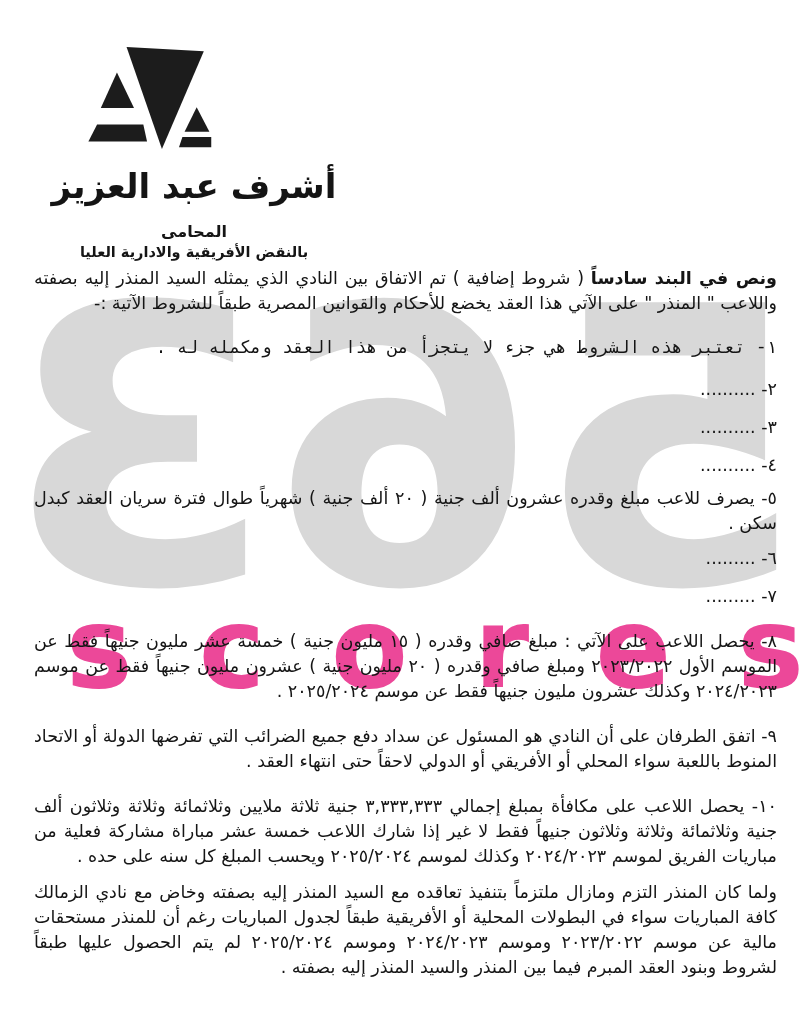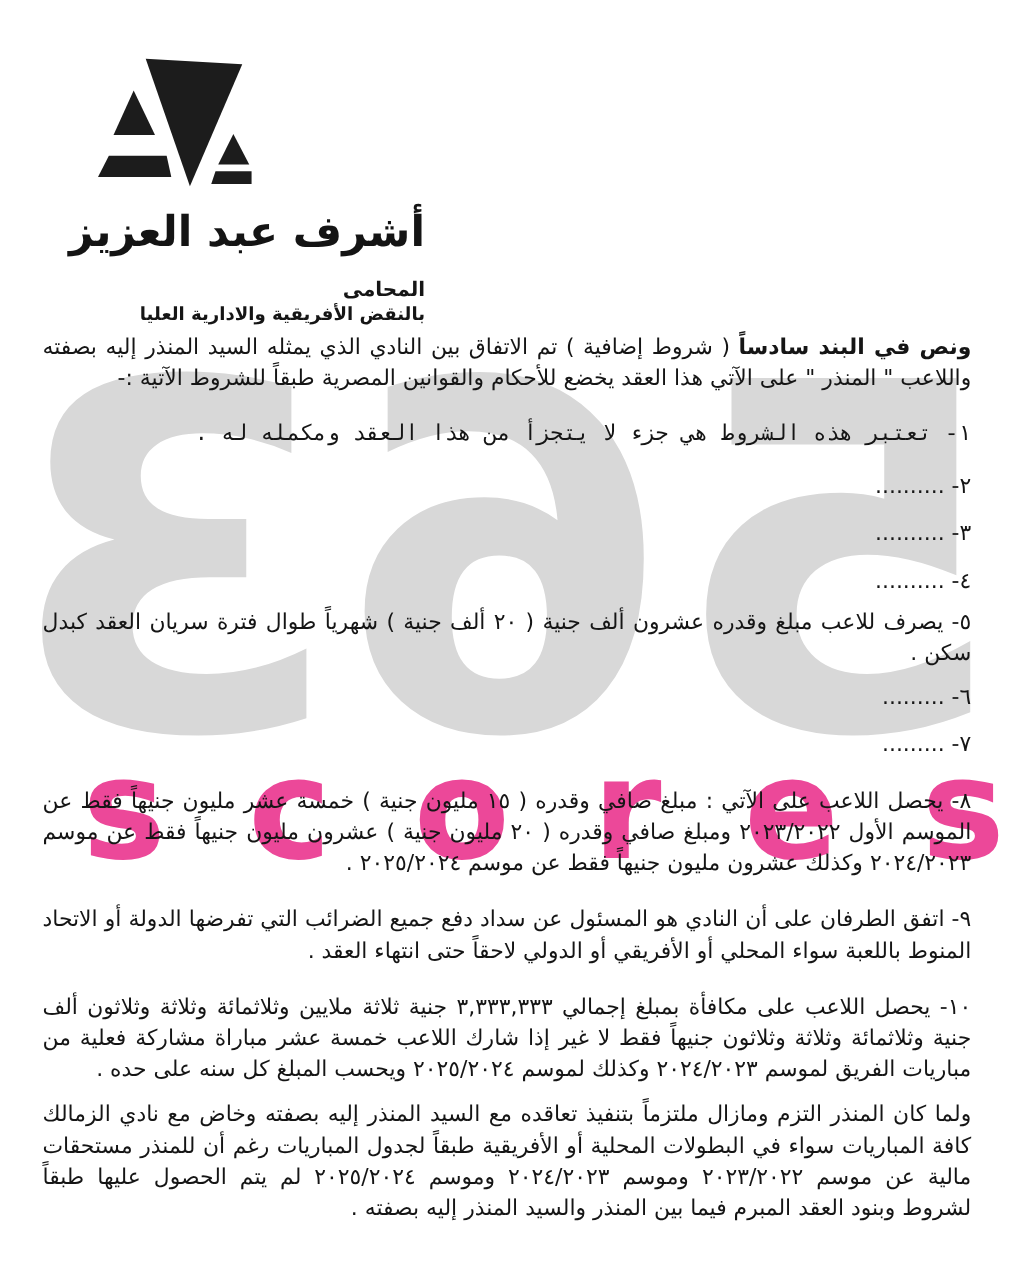--- a/index.html
+++ b/index.html
@@ -38,22 +38,22 @@
   .wm-word{
     top:590px;
     font-size:112px;
     line-height:1.05;
     letter-spacing:66px;
     text-indent:66px;
     color:#ec4899;
   }
   
   .letterhead{
-    position:absolute;top:42px;left:28px;width:312px;
-    z-index:1;
+    position:absolute;top:42px;left:38px;width:312px;
+    text-align:center;z-index:1;
   }
   .logo{width:140px;height:121px;margin:0 auto 4px;position:relative;left:-42px;}
   .logo svg{width:100%;height:100%;display:block;}
   .lh-name{font-size:34px;font-weight:bold;color:#141414;line-height:1.15;}
   .lh-title{font-size:16px;font-weight:bold;margin-top:16px;}
   .lh-subtitle{font-size:14.5px;font-weight:bold;margin-top:3px;}
   
   .doc-body{
     position:absolute;top:266px;right:32px;left:34px;z-index:1;
     font-size:17.5px;line-height:25px;

